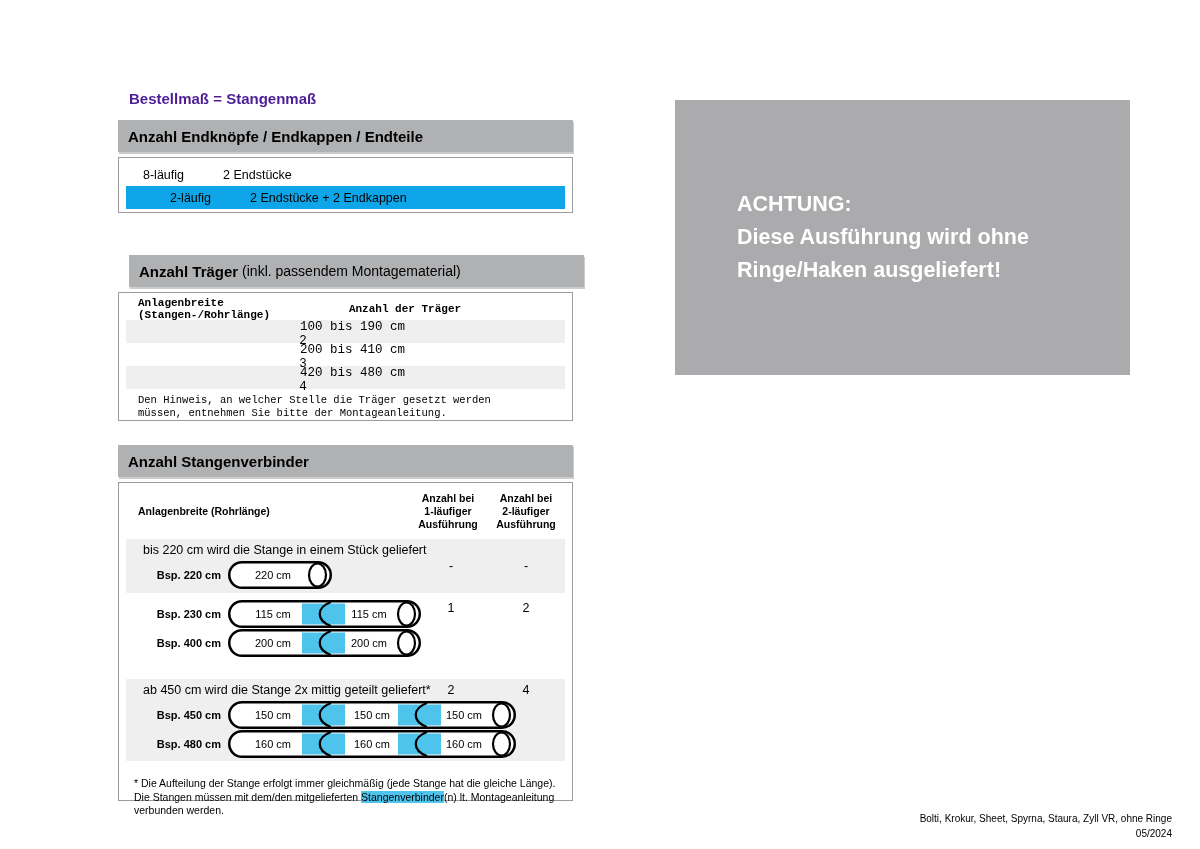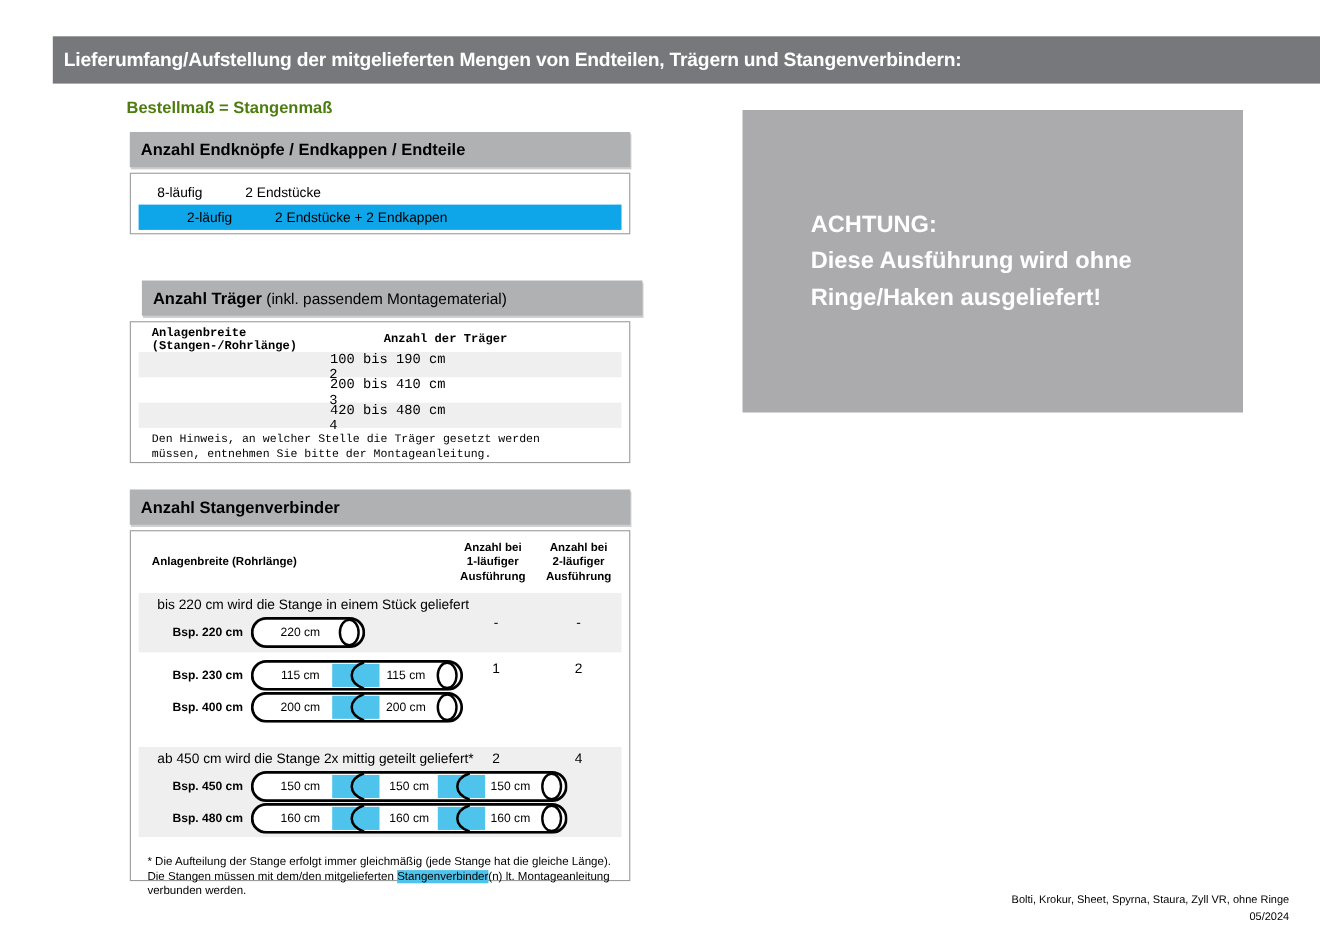--- a/index.html
+++ b/index.html
@@ -4,21 +4,21 @@
 <style>
   html,body{margin:0;padding:0;background:#fff;}
   .page{position:relative;width:1200px;height:849px;background:#fff;
         font-family:"Liberation Sans",sans-serif;color:#000;overflow:hidden;}
 
   
   .topbar{position:absolute;left:48px;top:33px;width:1152px;height:43px;
           background:#77787b;display:flex;align-items:center;}
   .topbar .t{color:#fff;font-size:17.5px;font-weight:bold;margin-left:10px;letter-spacing:-0.2px;}
 
-  .subtitle{position:absolute;left:115px;top:90px;font-size:15px;font-weight:bold;color:#4d7c0f;}
+  .subtitle{position:absolute;left:129px;top:90px;font-size:15px;font-weight:bold;color:#4c1d95;}
 
   
   .secbar{position:absolute;left:118px;width:455px;height:32px;background:#b0b1b3;
           display:flex;align-items:center;box-shadow:1px 2px 0 rgba(90,90,92,.30);box-sizing:border-box;}
   .secbar .b{font-size:15px;font-weight:bold;margin-left:10px;white-space:pre;}
   .secbar .n{font-size:14px;font-weight:normal;white-space:pre;}
 
   
   .box{position:absolute;left:118px;width:455px;background:#fff;border:1.5px solid #9b9c9e;
        box-sizing:border-box;padding:5px 7px;}
@@ -67,23 +67,20 @@
   .notice .txt{position:absolute;left:62px;top:88px;color:#fff;font-size:21.5px;font-weight:bold;line-height:33px;}
 
   
   .footer{position:absolute;right:28px;top:812px;text-align:right;font-size:10px;line-height:14.5px;}
 </style>
 </head>
 <body>
 
 <div class="page">
 
-  <div class="topbar">
-    <span class="t">Lieferumfang/Aufstellung der mitgelieferten Mengen von Endteilen, Trägern und Stangenverbindern:</span>
-  </div>
 
   <div class="subtitle">Bestellmaß = Stangenmaß</div>
 
   <div class="secbar" style="top:120px;">
     <span class="b">Anzahl Endknöpfe / Endkappen / Endteile</span>
   </div>
   <div class="box" style="top:157px;height:56px;">
     <div class="t1row">
       <span class="c1">8-läufig</span>
       <span class="c2">2 Endstücke</span>

